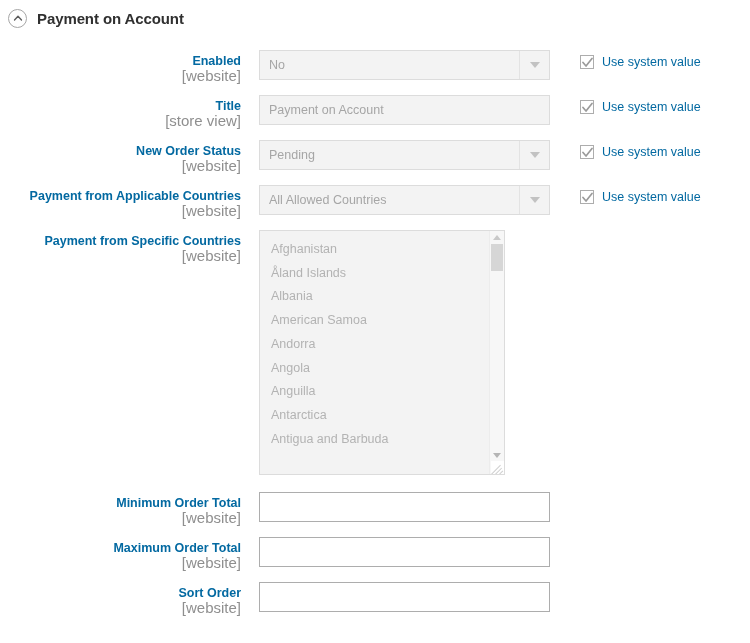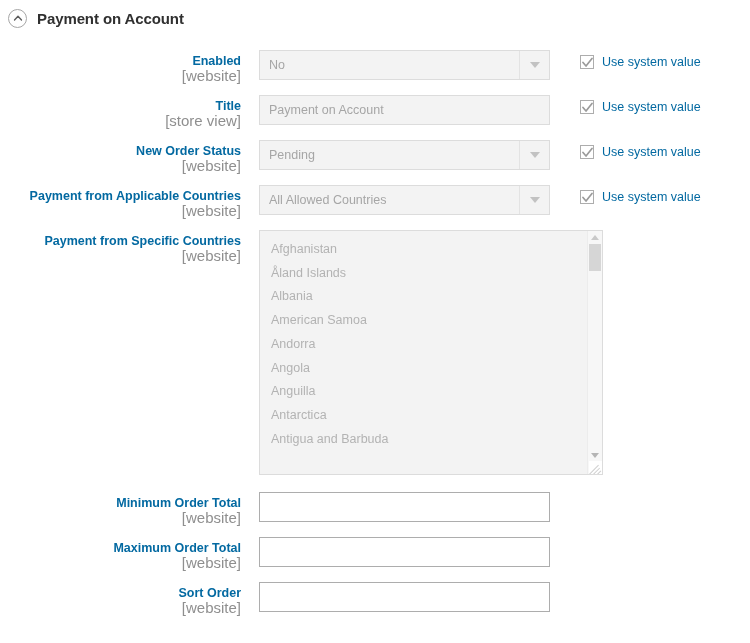--- a/index.html
+++ b/index.html
@@ -143,21 +143,21 @@
     border: 1px solid #adadad;
     padding-left: 9px;
     font-size: 12.5px;
     color: #303030;
     font-family: "Liberation Sans", sans-serif;
     outline: none;
   }
 
   
   .multiselect {
-    width: 344px;
+    width: 246px;
     height: 245px;
     box-sizing: border-box;
     background: #f3f3f3;
     border: 1px solid #dcdcdc;
     display: flex;
     position: relative;
   }
   .ms-list {
     flex: 1 1 auto;
     padding: 7px 0 0 0;

